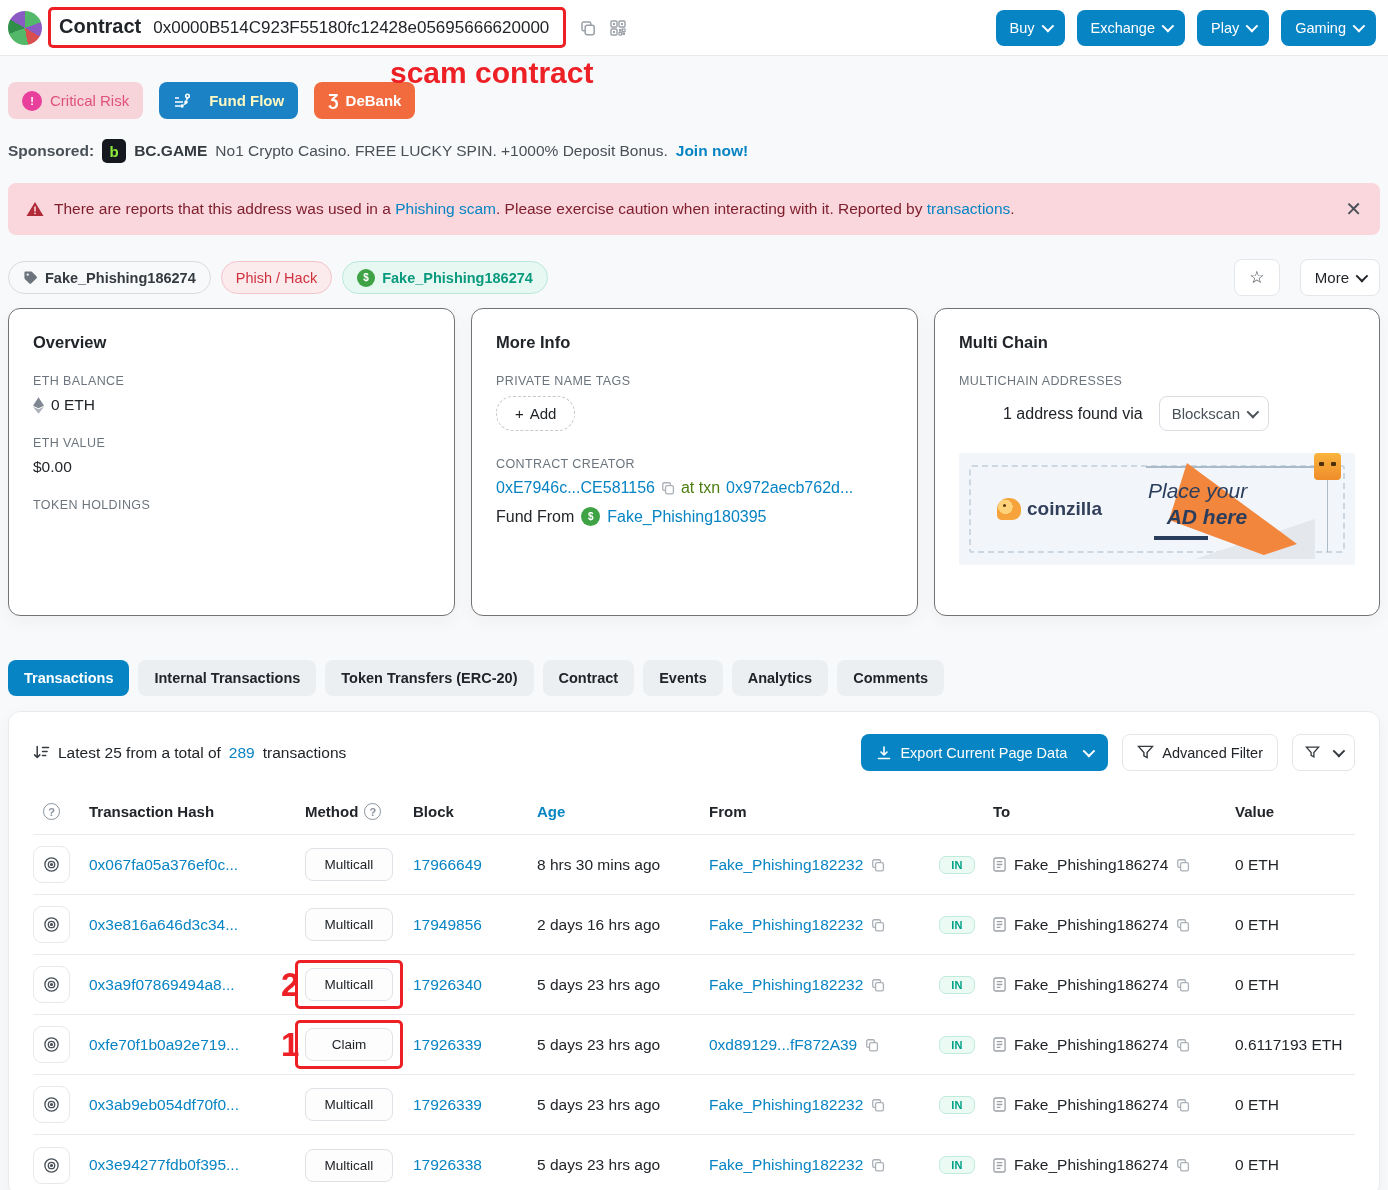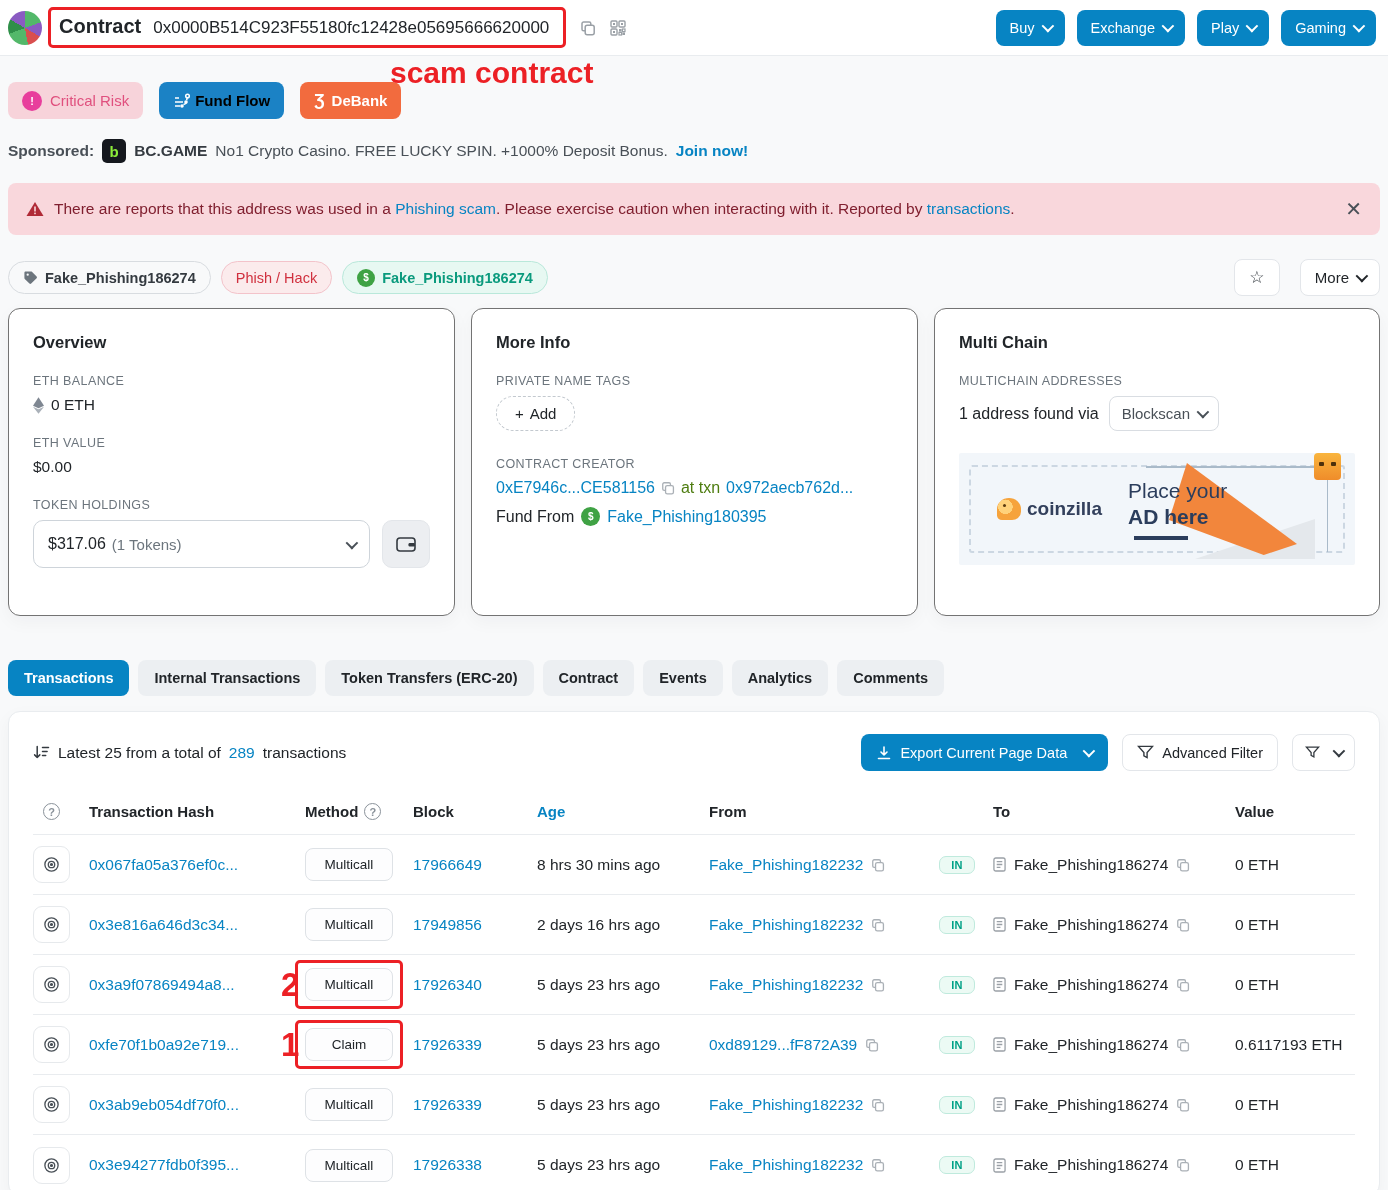--- a/index.html
+++ b/index.html
@@ -24,21 +24,21 @@
   .topbar-spacer { flex:1; }
   .nav-btn { background:#0784c3; color:#fff; border:none; border-radius:8px; height:36px; padding:0 14px; font-size:14.5px; display:flex; align-items:center; margin-left:12px; cursor:pointer; font-family:inherit; }
 
   .annot { color:#ec2025; font-weight:700; }
   .annot-scam { position:absolute; left:390px; top:56px; font-size:30px; z-index:50; }
 
   
   .badges-row { display:flex; align-items:center; gap:16px; margin:26px 8px 0; }
   .crit-badge { display:flex; align-items:center; gap:8px; background:#f7d3da; color:#e0507e; border-radius:8px; height:37px; padding:0 14px; font-size:15px; }
   .siren { width:20px; height:20px; border-radius:50%; background:#e83e9c; color:#fff; display:flex; align-items:center; justify-content:center; font-size:11px; font-weight:700; }
-  .flow-btn { display:flex; align-items:center; gap:4px; background:#1b82c5; color:#000000; border:none; border-radius:8px; height:37px; padding:0 14px; font-size:15px; font-weight:600; cursor:pointer; font-family:inherit; }
+  .flow-btn { display:flex; align-items:center; gap:18px; background:#1b82c5; color:#fef9c3; border:none; border-radius:8px; height:37px; padding:0 14px; font-size:15px; font-weight:600; cursor:pointer; font-family:inherit; }
   .debank-btn { display:flex; align-items:center; gap:7px; background:#f26b3e; color:#fff; border:none; border-radius:8px; height:37px; padding:0 14px; font-size:15px; font-weight:700; cursor:pointer; font-family:inherit; }
   .debank-glyph { font-size:17px; font-weight:700; }
 
   
   .sponsored { display:flex; align-items:center; gap:8px; margin:20px 8px 0; font-size:15.5px; color:#495057; }
   .sp-label { font-weight:700; color:#495057; }
   .bcgame-logo { width:24px; height:24px; background:#15181e; border-radius:5px; color:#8ded3a; font-weight:700; display:flex; align-items:center; justify-content:center; font-size:15px; }
   .sp-brand { font-weight:700; color:#343a40; }
   .sp-cta { font-weight:700; }
 
@@ -68,31 +68,31 @@
   .val-line { font-size:15.5px; display:flex; align-items:center; gap:7px; margin-bottom:22px; }
   .tok-row { display:flex; gap:12px; align-items:center; }
   .tok-select { flex:1; border:1px solid #ced4da; border-radius:10px; height:48px; display:flex; align-items:center; padding:0 14px; cursor:pointer; background:#fff; }
   .tok-val { font-size:16px; color:#212529; }
   .tok-cnt { color:#6c757d; margin-left:6px; font-size:15px; }
   .tok-select .chev { margin-left:auto; color:#495057; }
   .wallet-btn { width:48px; height:48px; border-radius:10px; background:#eceef1; border:1px solid #e3e6ea; display:flex; align-items:center; justify-content:center; cursor:pointer; color:#343a40; }
   .add-pill { display:inline-flex; align-items:center; gap:6px; border:1px dashed #c3c9cf; border-radius:17px; padding:8px 18px; font-size:15px; background:#fff; cursor:pointer; color:#212529; font-family:inherit; margin-bottom:26px; }
   .creator-line { font-size:16px; display:flex; align-items:center; gap:6px; flex-wrap:nowrap; white-space:nowrap; margin-bottom:10px; }
   .fund-line { font-size:16px; display:flex; align-items:center; gap:7px; }
-  .mc-line { font-size:16px; display:flex; align-items:center; gap:10px; margin-bottom:22px; }
+  .mc-line { font-size:16px; display:flex; align-items:center; gap:16px; margin-bottom:22px;margin-left:44px; }
   .bs-btn { border:1px solid #d9dde2; background:#fff; border-radius:8px; height:35px; padding:0 12px; font-size:15px; color:#495057; display:flex; align-items:center; cursor:pointer; font-family:inherit; }
   
   .ad { position:relative; background:#f2f6fa; height:112px; border-radius:2px; overflow:hidden; }
   .ad-dash { position:absolute; inset:12px 10px; border:2px dashed #ccd7e2; border-radius:3px; }
   .ad-inner { position:absolute; inset:0; display:flex; align-items:center; padding:0 20px; }
   .cz { display:flex; align-items:center; gap:6px; margin-left:18px; }
   .cz-mascot { width:24px; height:22px; background:radial-gradient(circle at 35% 40%, #ffd27a 0 35%, #f6a33c 36% 100%); border-radius:60% 60% 45% 25%; position:relative; }
   .cz-mascot::after { content:""; position:absolute; left:6px; top:6px; width:3px; height:3px; border-radius:50%; background:#5a3b10; }
   .cz-name { font-size:19px; font-weight:700; color:#33405c; }
-  .ad-copy { margin-left:26px; color:#2b3d5c; font-size:21px; line-height:1.25; text-align:left; }
+  .ad-copy { margin-left:46px; color:#2b3d5c; font-size:21px; line-height:1.25; text-align:right;font-style:italic; }
   .ad-copy .b { font-weight:700; }
   .ad-underline { width:54px; height:4px; background:#2b3d5c; margin:6px 0 0 6px; }
   .ad-tri { position:absolute; right:58px; bottom:10px; width:128px; height:92px; background:#f2863c; clip-path:polygon(14% 0, 100% 88%, 74% 100%, 0 62%); }
   .ad-tri-shadow { position:absolute; right:40px; bottom:6px; width:120px; height:40px; background:#e4e8ec; clip-path:polygon(0 100%, 100% 0, 100% 100%); }
   .ad-mascot { position:absolute; right:14px; top:0px; width:27px; height:27px; border-radius:4px; background:linear-gradient(#f9b53e,#ef8c2a); }
   .ad-mascot i { position:absolute; top:9px; width:5px; height:4px; background:#4c300c; border-radius:1px; }
   .ad-mascot i.l { left:5px; } .ad-mascot i.r { right:5px; }
   .ad-hline { position:absolute; right:41px; top:13px; width:168px; height:1.5px; background:#a9bac9; }
   .ad-vline { position:absolute; right:27px; top:27px; width:1.5px; height:72px; background:#a9bac9; }
 
@@ -259,36 +259,20 @@
           <svg width="11" height="17" viewBox="0 0 12 18">
             <path d="M6 0l6 9.2L6 12 0 9.2z" fill="#7f8792"></path>
             <path d="M6 13.2l6-2.8L6 18l-6-7.6z" fill="#aab1b9"></path>
           </svg>
         </span>
       <span>0 ETH</span>
     </div>
     <div class="sec-label">ETH VALUE</div>
     <div class="val-line">$0.00</div>
     <div class="sec-label">TOKEN HOLDINGS</div>
-    <div class="tok-row">
-      <div class="tok-select">
-        <span class="tok-val">$317.06</span>
-        <span class="tok-cnt">(1 Tokens)</span>
-        <span class="chev"></span>
-      </div>
-      <button class="wallet-btn">
-        <span>
-            <svg width="20" height="18" viewBox="0 0 20 18" fill="none" stroke="#343a40" stroke-width="1.6">
-              <rect x="1" y="3" width="18" height="13" rx="3"></rect>
-              <path d="M13 9.5h6" stroke-width="0"></path>
-              <rect x="12.5" y="8" width="6.5" height="3.4" rx="1.2" fill="#343a40" stroke="none"></rect>
-            </svg>
-          </span>
-      </button>
-    </div>
   </section>
 
   <section class="card card-mi">
     <h2>More Info</h2>
     <div class="sec-label">PRIVATE NAME TAGS</div>
     <button class="add-pill">
       <span>+</span>
       <span>Add</span>
     </button>
     <div class="sec-label">CONTRACT CREATOR</div>

